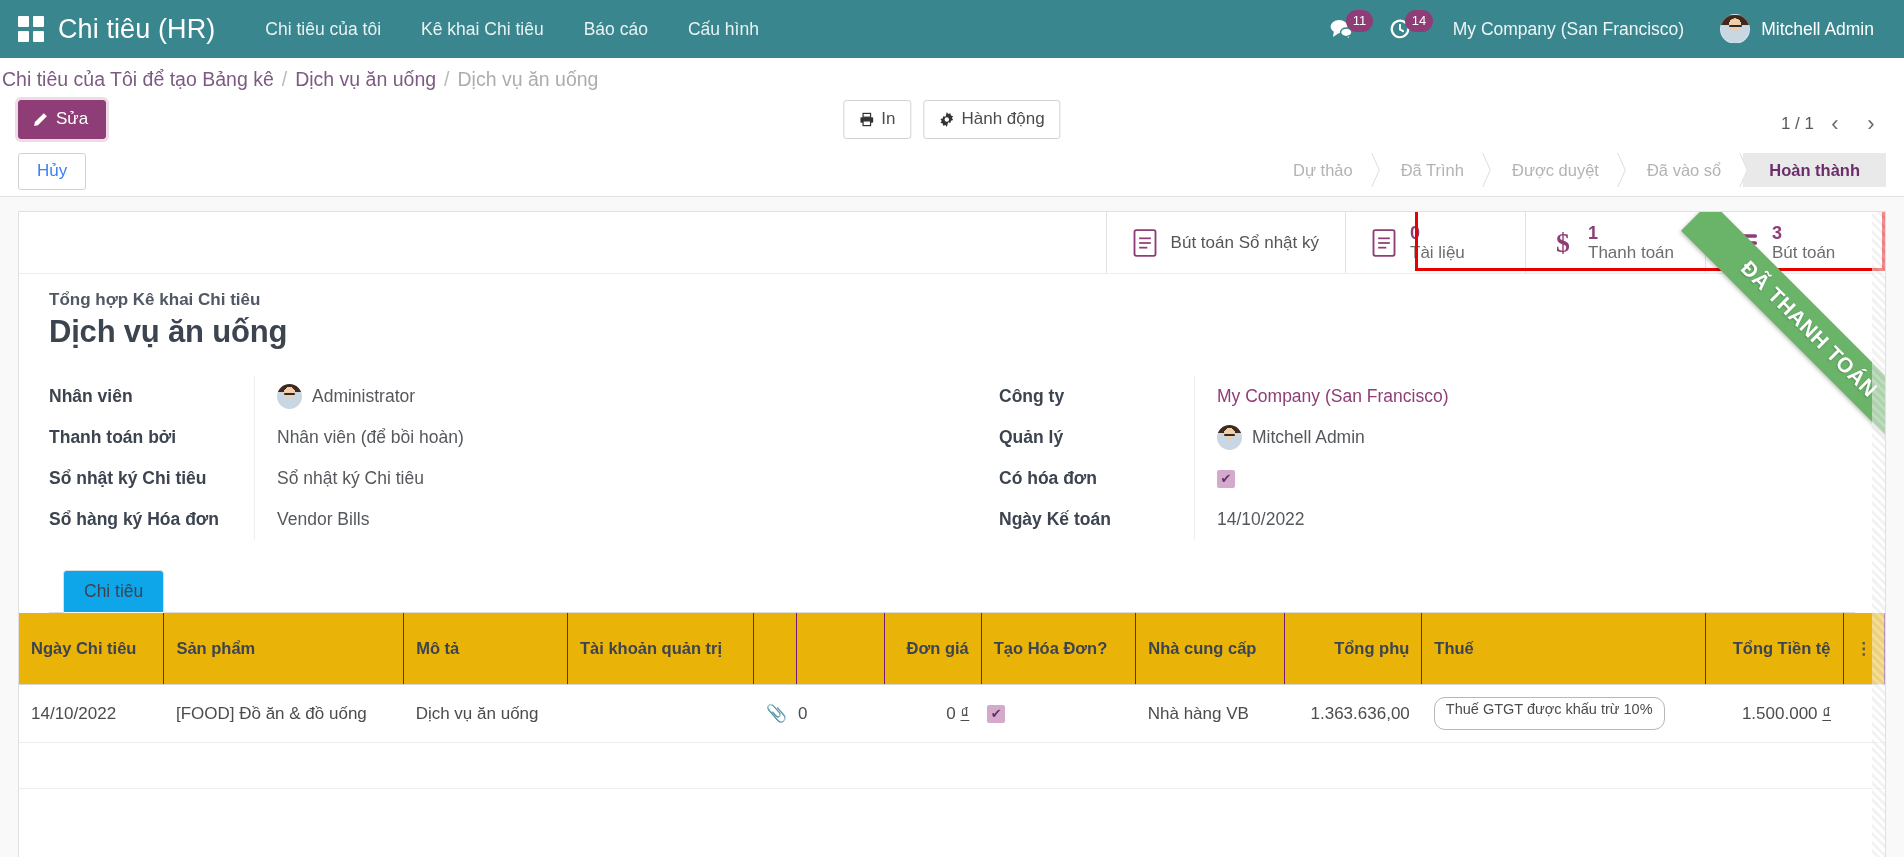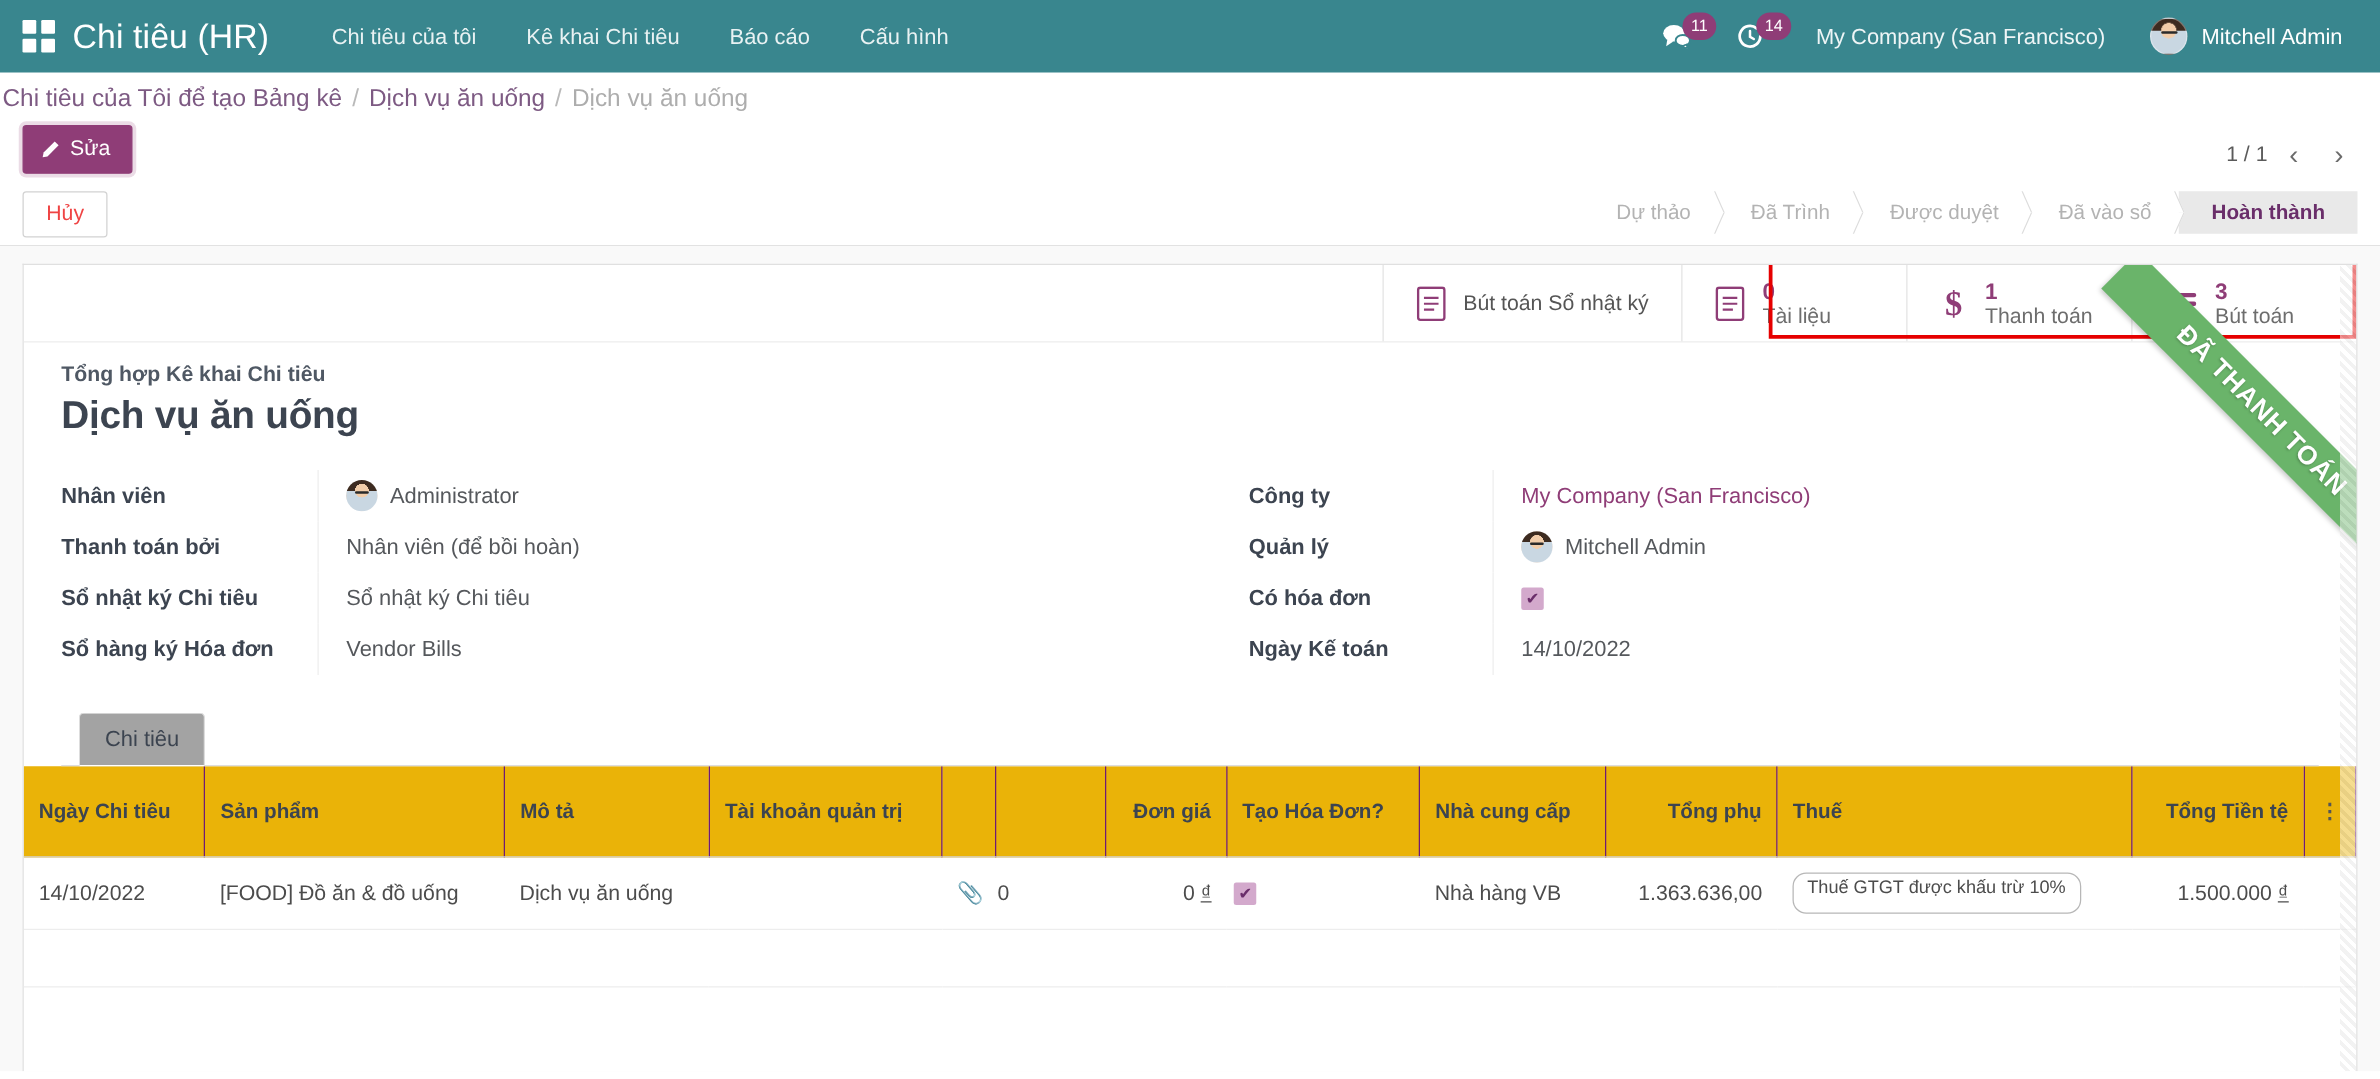--- a/index.html
+++ b/index.html
@@ -161,21 +161,21 @@
   .statusbar-row {
     display: flex; align-items: flex-start;
     padding: 0 18px;
     border-bottom: 1px solid #e2e2e2;
     padding-bottom: 6px;
     background: #ffffff;
   }
   .btn-cancel {
     background: #ffffff;
     border: 1px solid #d2d2d2;
-    color: #ef4444;
+    color: #3b82f6;
     font-size: 17px;
     padding: 7px 18px 8px;
     border-radius: 3px;
     cursor: pointer;
   }
   .statusbar {
     margin-left: auto;
     display: flex;
     align-items: stretch;
     height: 34px;
@@ -318,21 +318,21 @@
 
   
   .notebook { margin-top: 30px; }
   .nb-tabs { display: flex; border-bottom: 1px solid #dddddd; padding-left: 14px; }
   .nb-tab {
     font-size: 17.5px; color: #3c4450;
     padding: 10px 20px 10px;
     border: 1px solid #dddddd;
     border-bottom: 1px solid #ffffff;
     border-radius: 4px 4px 0 0;
-    background: #a3a3a3;
+    background: #0ea5e9;
     margin-bottom: -1px;
     cursor: pointer;
   }
 
   
   table.lines { width: 100%; border-collapse: collapse; table-layout: auto; }
   table.lines th {
     background: #eab308;
     font-size: 16.5px;
     font-weight: bold;
@@ -424,20 +424,37 @@
 </div>
 
 <div class="control-panel">
   <div class="btn-edit">
     <svg width="15" height="15" viewBox="0 0 16 16">
       <path d="M11.5 1.2 L14.8 4.5 L5.3 14 L1.2 14.8 L2 10.7 Z" fill="#ffffff"></path>
     </svg>
     <span>Sửa</span>
   </div>
 
+  <div class="cp-center">
+    <div class="btn-plain">
+      <svg width="15" height="15" viewBox="0 0 16 16">
+        <rect x="4" y="1.5" width="8" height="4" fill="none" stroke="#333" stroke-width="1.3"></rect>
+        <rect x="1.2" y="5.5" width="13.6" height="6" rx="1" fill="#333"></rect>
+        <rect x="4" y="9.5" width="8" height="5" fill="#fff" stroke="#333" stroke-width="1.3"></rect>
+      </svg>
+      <span>In</span>
+    </div>
+    <div class="btn-plain">
+      <svg width="15" height="15" viewBox="0 0 16 16">
+        <path d="M8 0 l1.4 2.1 2.4-.7.6 2.4 2.4.7-1.4 2 1.4 2-2.4.7-.6 2.4-2.4-.7L8 16l-1.4-2.1-2.4.7-.6-2.4L1.2 11.5l1.4-2-1.4-2 2.4-.7.6-2.4 2.4.7Z" fill="#333"></path>
+        <circle cx="8" cy="8" r="2.4" fill="#fff"></circle>
+      </svg>
+      <span>Hành động</span>
+    </div>
+  </div>
 
   <div class="pager">
     <span>1 / 1</span>
     <span class="arrow">‹</span>
     <span class="arrow">›</span>
   </div>
 </div>
 
 <div class="statusbar-row">
   <div class="btn-cancel">Hủy</div>

